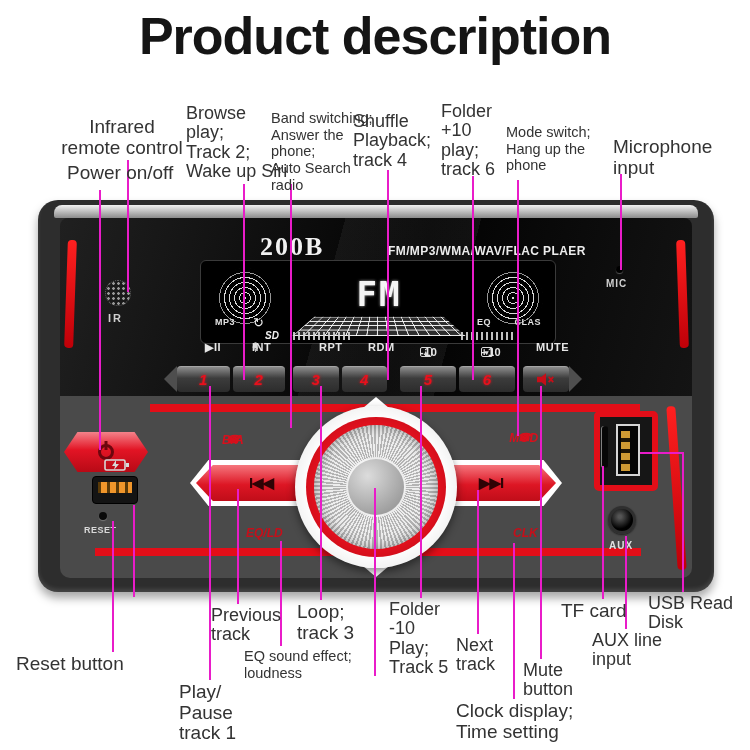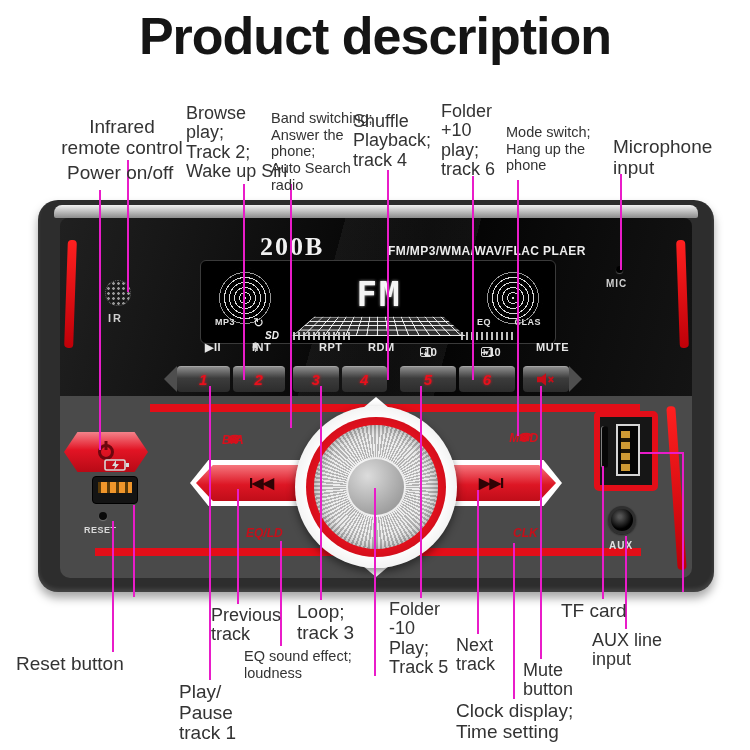--- a/index.html
+++ b/index.html
@@ -191,20 +191,22 @@
 track</div>
   <div class="co fs19 co-loop">Loop;
 track 3</div>
   <div class="co fs18 co-folderminus">Folder
 -10
 Play;
 Track 5</div>
   <div class="co fs18 co-next">Next
 track</div>
   <div class="co fs19 co-tf">TF card</div>
+  <div class="co fs18 co-usbread">USB Read
+Disk</div>
   <div class="co fs18 co-auxline">AUX line
 input</div>
   <div class="co fs18 co-mutebtn">Mute
 button</div>
   <div class="co fs19 co-clock">Clock display;
 Time setting</div>
   <div class="co fs19 co-reset">Reset button</div>
   <div class="co fs19 co-playpause">Play/
 Pause
 track 1</div>

